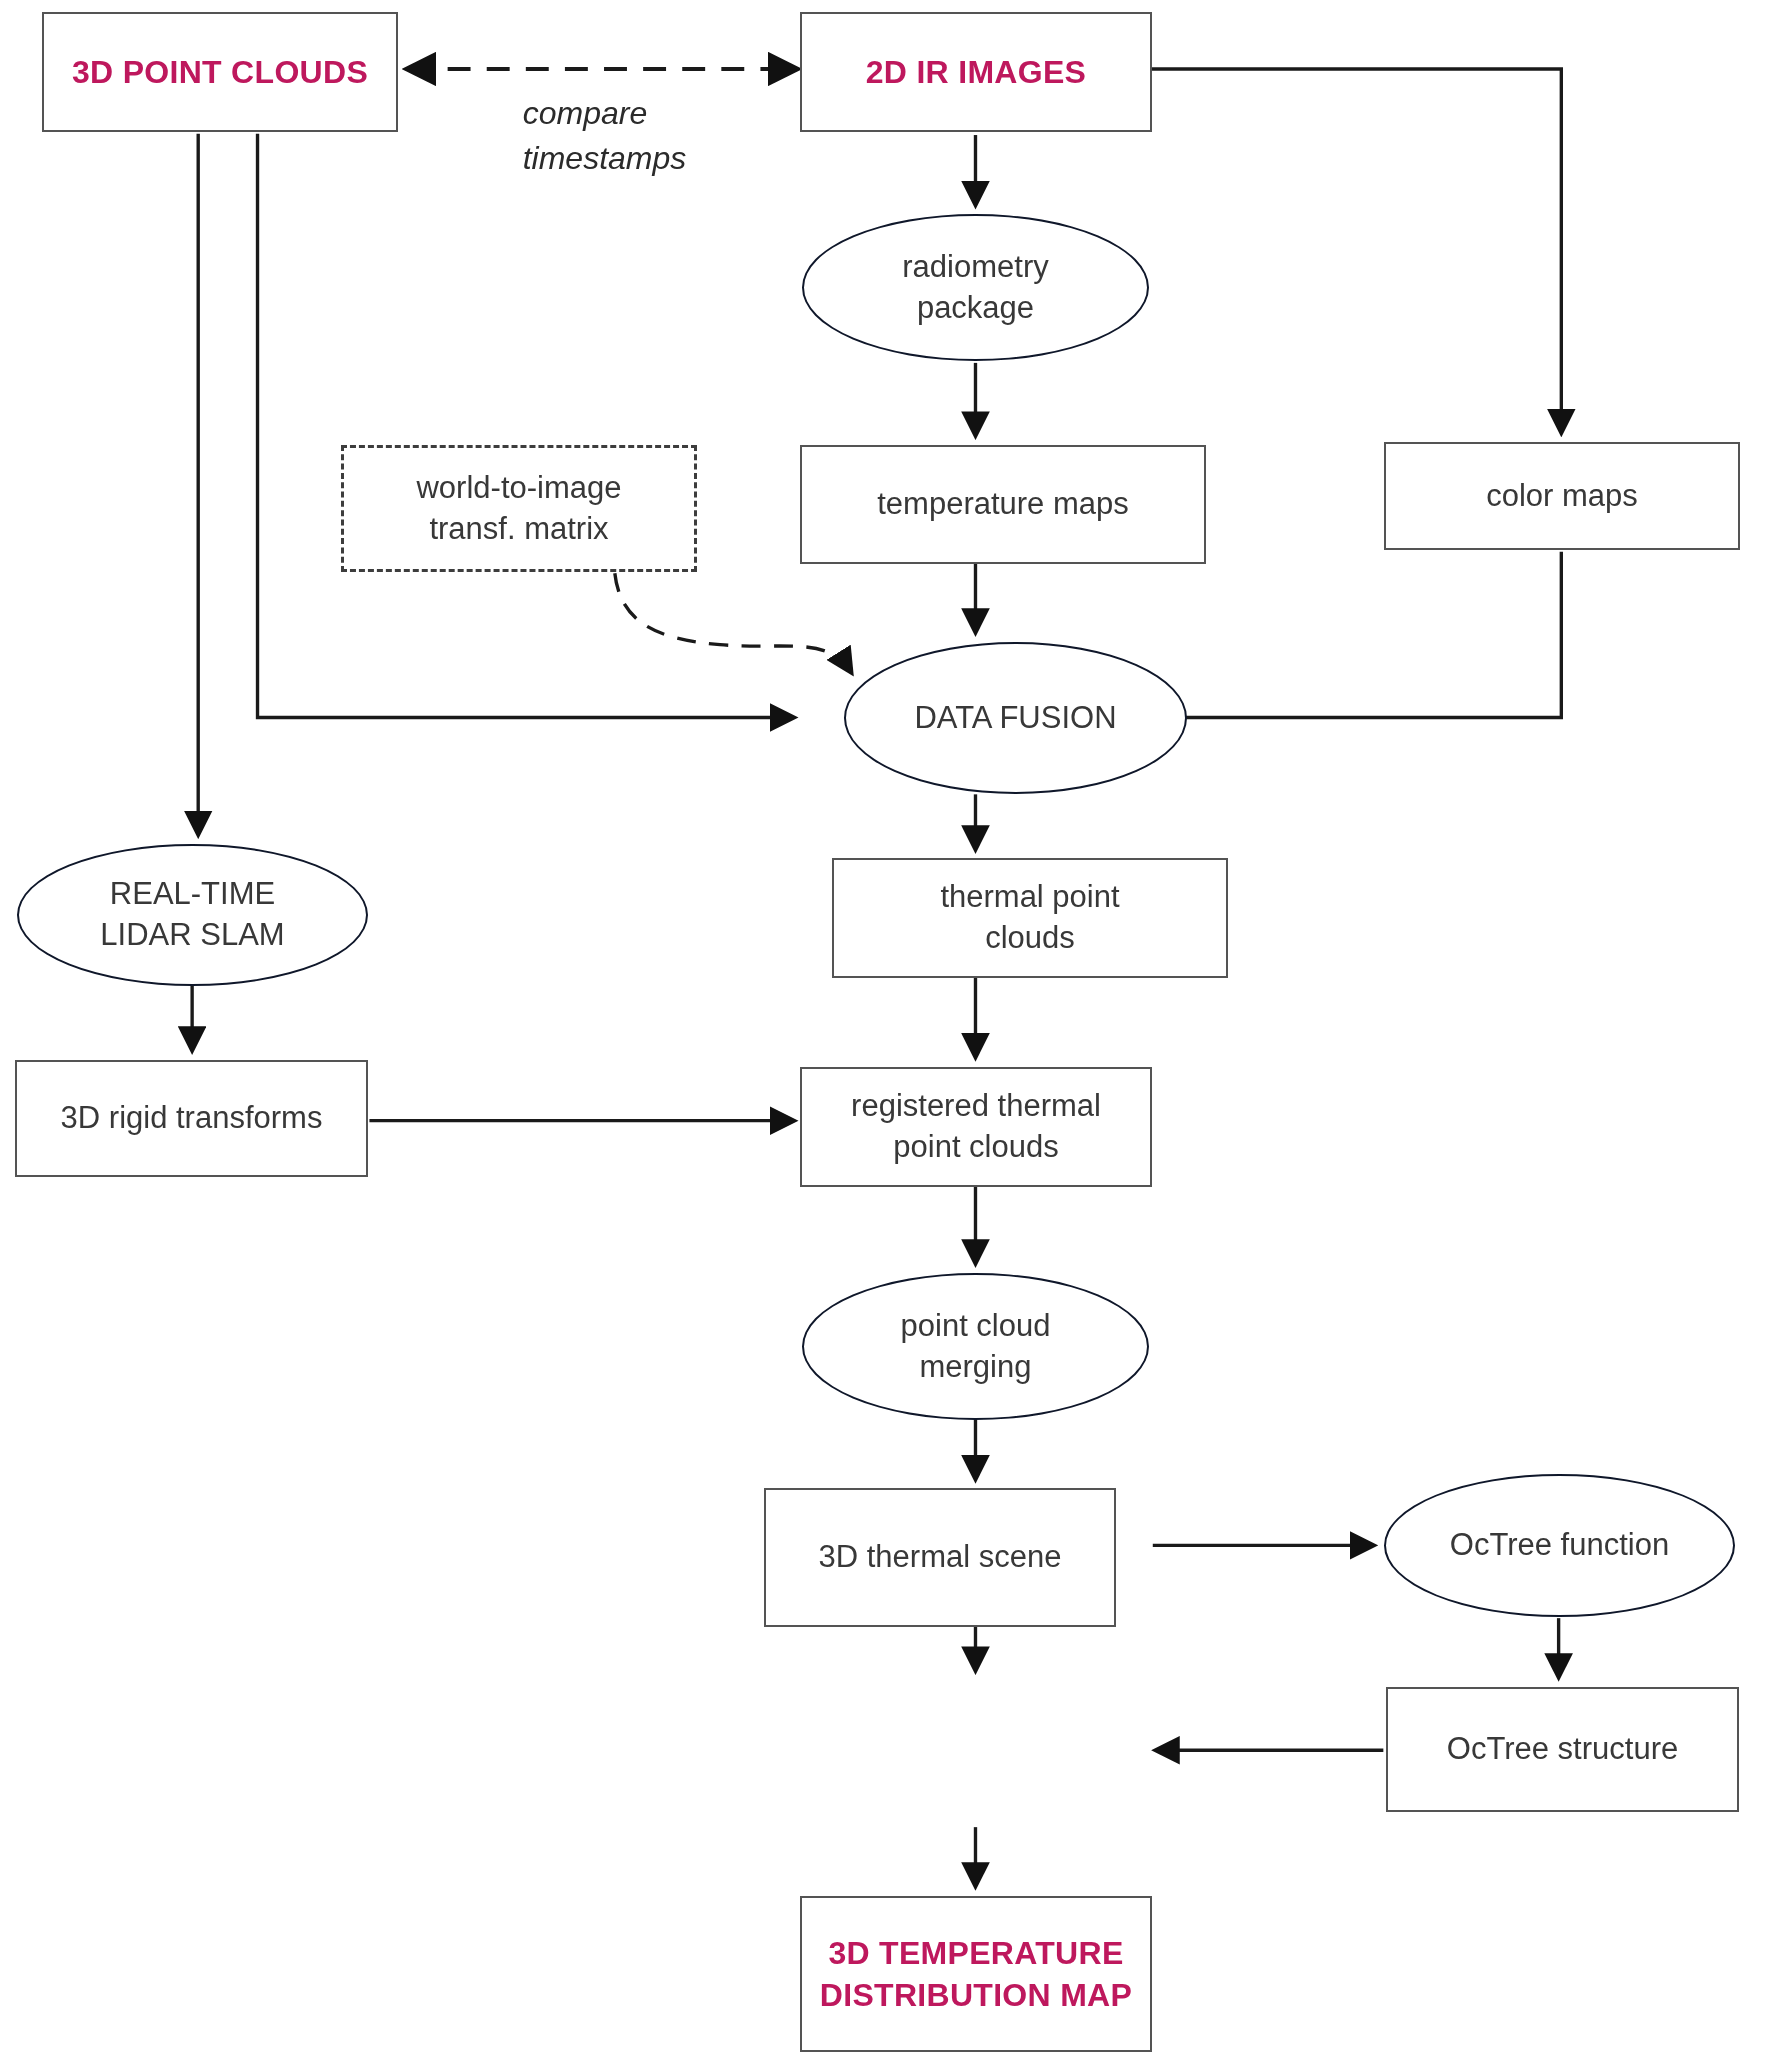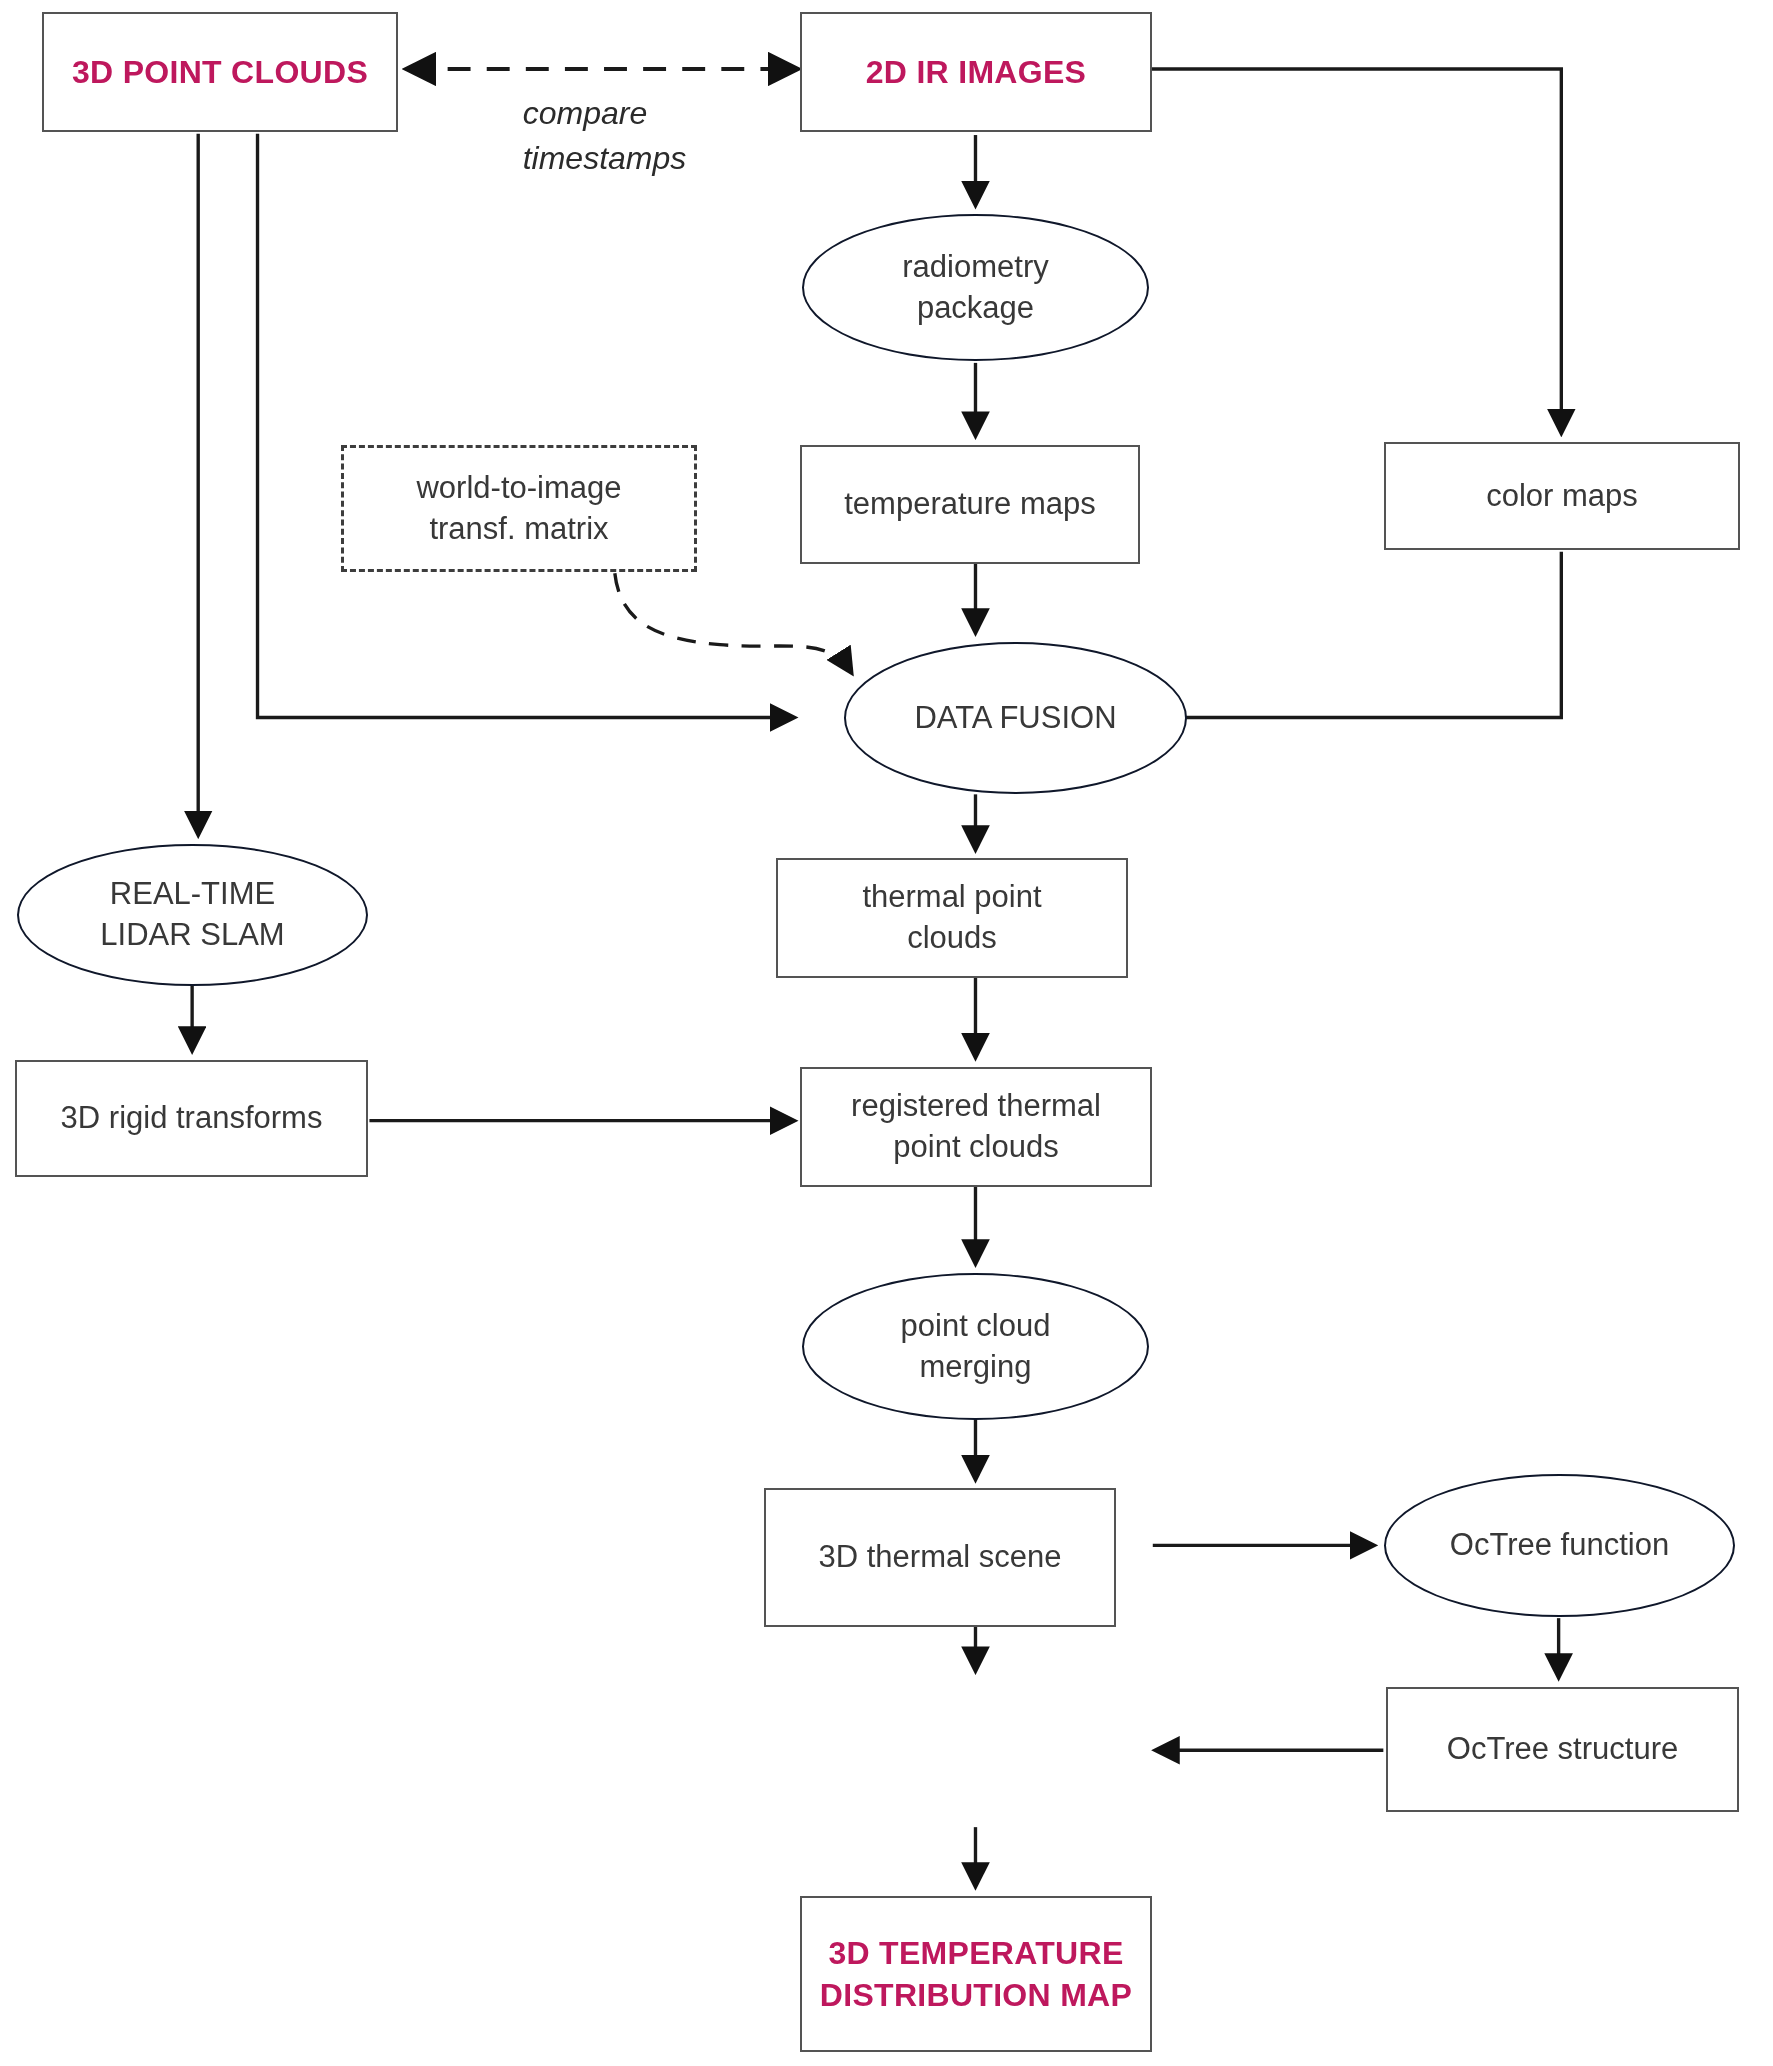--- a/index.html
+++ b/index.html
@@ -86,30 +86,30 @@
 
   <div class="annotation" style="left:452px;top:85px;width:305px;height:101px;">compare
 timestamps</div>
 
   <div class="node ellipse" style="left:802px;top:214px;width:347px;height:147px;">radiometry
 package</div>
 
   <div class="node dashedbox" style="left:341px;top:445px;width:356px;height:127px;">world-to-image
 transf. matrix</div>
 
-  <div class="node rect" style="left:800px;top:445px;width:340px;height:119px;">temperature maps</div>
+  <div class="node rect" style="left:800px;top:445px;width:406px;height:119px;">temperature maps</div>
 
   <div class="node rect" style="left:1384px;top:442px;width:356px;height:108px;">color maps</div>
 
   <div class="node ellipse" style="left:844px;top:642px;width:343px;height:152px;">DATA FUSION</div>
 
   <div class="node ellipse" style="left:17px;top:844px;width:351px;height:142px;">REAL-TIME
 LIDAR SLAM</div>
 
-  <div class="node rect" style="left:776px;top:858px;width:352px;height:120px;">thermal point
+  <div class="node rect" style="left:832px;top:858px;width:396px;height:120px;">thermal point
 clouds</div>
 
   <div class="node rect" style="left:15px;top:1060px;width:353px;height:117px;">3D rigid transforms</div>
 
   <div class="node rect" style="left:800px;top:1067px;width:352px;height:120px;">registered thermal
 point clouds</div>
 
   <div class="node ellipse" style="left:802px;top:1273px;width:347px;height:147px;">point cloud
 merging</div>
 

